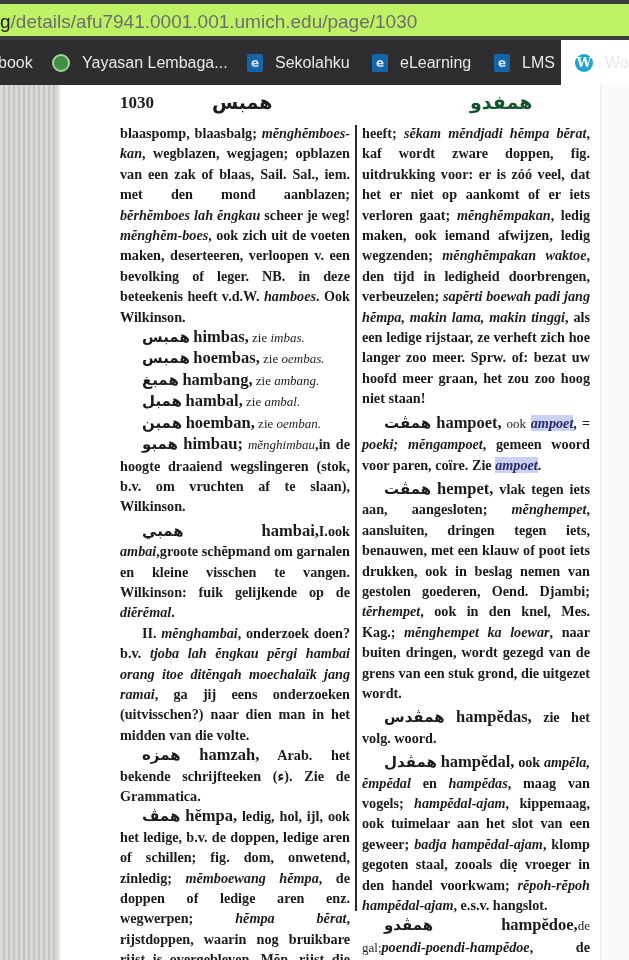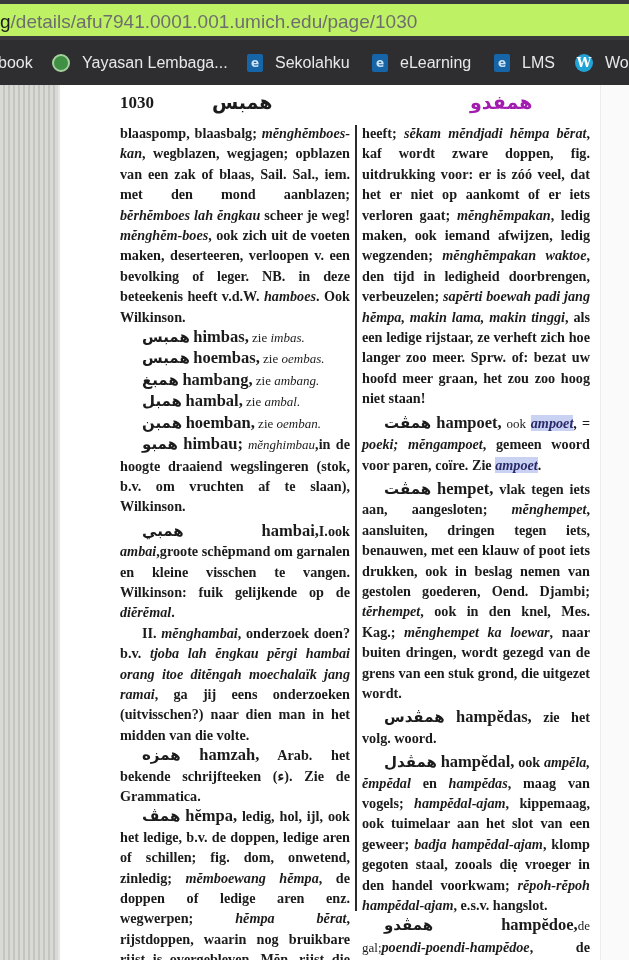--- a/index.html
+++ b/index.html
@@ -5,37 +5,37 @@
   html, body { margin:0; padding:0; }
   body { width:629px; height:960px; overflow:hidden; background:#ffffff; position:relative; font-family:"Liberation Serif", serif; }
 
   
   .urlbar { position:absolute; left:0; top:0; width:629px; height:40px; background:#3a3a3c; }
   .urlfield { position:absolute; left:0; top:4px; width:629px; height:32px; background:#bef264; border-radius:0; }
   .urltext { position:absolute; left:0; top:7px; font-family:"Liberation Sans", sans-serif; font-size:19px; color:#6e6e6e; white-space:nowrap; }
   .urltext .host { color:#1a1a1a; }
 
   
-  .bookmarks { position:absolute; left:0; top:40px; width:629px; height:45px; background:#2e2e30; font-family:"Liberation Sans", sans-serif; color:#e8e8e8; font-size:16px; }
+  .bookmarks { position:absolute; left:0; top:40px; width:561px; height:45px; background:#2e2e30; font-family:"Liberation Sans", sans-serif; color:#e8e8e8; font-size:16px; }
   .bm { position:absolute; top:0; height:45px; display:flex; align-items:center; white-space:nowrap; }
   .bm-icon { width:18px; height:18px; margin-right:12px; display:inline-flex; align-items:center; justify-content:center; font-weight:bold; font-size:12px; }
   .icon-e { background:#1565a8; color:#cfe3f3; border-radius:2px; width:16px; height:18px; font-family:"DejaVu Sans", sans-serif; }
   .icon-yl { border-radius:50%; background:#3f8f45; border:2px solid #a6d29e; width:14px; height:14px; }
   .icon-wp { border-radius:50%; background:#22a3d6; color:#fff; font-family:"DejaVu Serif", serif; font-size:13px; }
 
   
   .viewer { position:absolute; left:0; top:85px; width:629px; height:875px; background:#ffffff; }
   .page-edge { position:absolute; left:0; top:0; width:58px; height:875px;
     background: repeating-linear-gradient(90deg, #d9d9d6 0px, #d9d9d6 3px, #c4c4c1 3px, #c4c4c1 5px); }
   .page-edge-shadow { position:absolute; left:58px; top:0; width:2px; height:875px; background:#e6e6e4; }
   .right-gutter { position:absolute; left:600px; top:0; width:29px; height:875px; background:#fafafa; border-left:1px solid #ececec; }
 
   .pagenum { position:absolute; left:120px; top:8px; font-size:17px; font-weight:bold; color:#1b1b1b; }
   .headword-l { position:absolute; left:212px; top:6px; font-size:19px; font-weight:bold; color:#1b1b1b; font-family:"DejaVu Sans", sans-serif; direction:rtl; }
-  .headword-r { position:absolute; left:470px; top:6px; font-size:19px; font-weight:bold; color:#a21caf; font-family:"DejaVu Sans", sans-serif; direction:rtl; }
+  .headword-r { position:absolute; left:470px; top:6px; font-size:19px; font-weight:bold; color:#14532d; font-family:"DejaVu Sans", sans-serif; direction:rtl; }
 
   .col { position:absolute; top:38px; font-size:14.2px; line-height:20.4px; color:#1b1b1b; font-weight:bold; text-align:justify; }
   .col-left { left:120px; width:230px; }
   .col-right { left:362px; width:228px; }
   .divider { position:absolute; left:355px; top:40px; width:1.5px; height:786px; background:#2a2a2a; }
 
   .col p { margin:0; text-indent:0; }
   .col p.entry { text-indent:22px; }
   .col p.gap { margin-top:4px; }
   .col i, .col .it { font-style:italic; }

